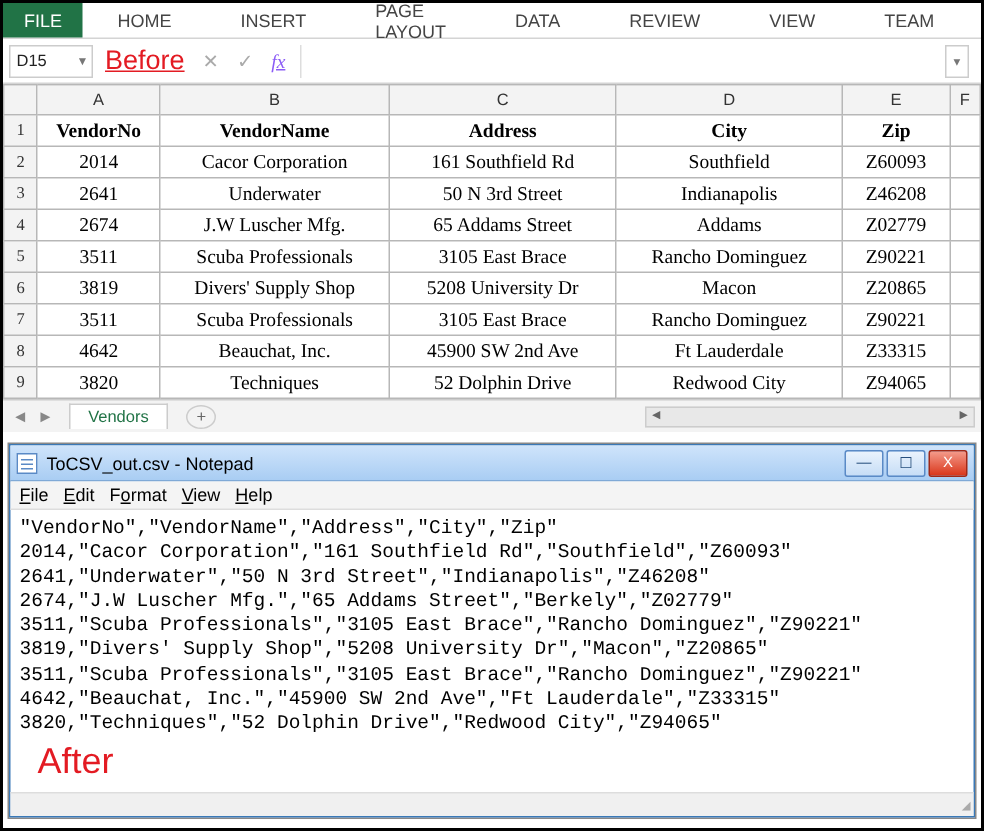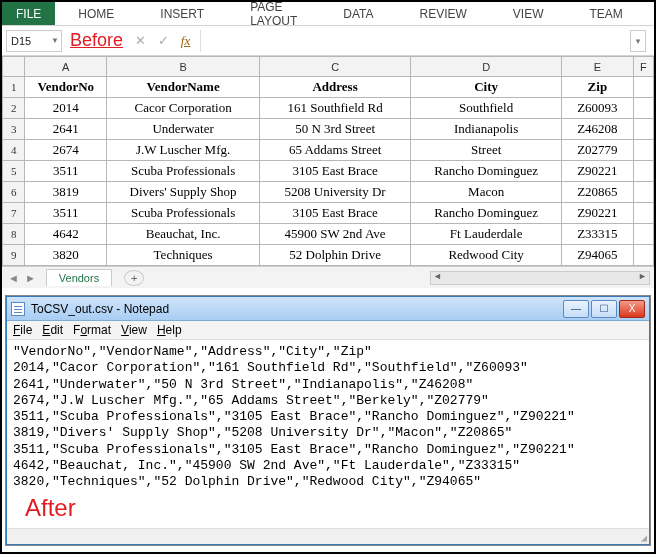--- a/index.html
+++ b/index.html
@@ -12,21 +12,21 @@
 .ribbon .spacer { flex: 1; }
 .ribbon .signin { color: #444; padding: 4px 8px; display: flex; align-items: flex-start; gap: 3px; }
 .chev { font-size: 8px; }
 
 
 .fx-row { display: flex; align-items: center; height: 30px; padding: 2px 4px 2px 0; border-bottom: 1px solid #d4d4d4; }
 .name-box { border: 1px solid #ccc; height: 22px; width: 56px; display: flex; align-items: center; padding: 0 4px; font-size: 11px; color: #222; background: #fff; position: relative; margin-left: 4px; }
 .name-box .dd { position: absolute; right: 2px; font-size: 8px; color: #777; }
 .before-label { color: #e31b23; font-size: 18px; font-weight: 400; margin: 0 6px 0 8px; text-decoration: underline; }
 .fx-icons { display: flex; align-items: center; gap: 12px; color: #aaa; font-size: 13px; padding: 0 6px; }
-.fx-icons .fx { font-style: italic; font-family: "Times New Roman", serif; color: #a16207; text-decoration: underline; }
+.fx-icons .fx { font-style: italic; font-family: "Times New Roman", serif; color: #8b5cf6; text-decoration: underline; }
 .fx-bar { flex: 1; border-left: 1px solid #ddd; height: 22px; margin-left: 4px; }
 .fx-expand { border: 1px solid #ccc; width: 16px; height: 22px; display:flex; align-items:center; justify-content:center; font-size:9px; color:#777; margin-right:4px;}
 
 
 .sheet-wrap { position: relative; }
 table.sheet { border-collapse: collapse; width: 100%; table-layout: fixed; }
 table.sheet th, table.sheet td { border: 1px solid #b7b7b7; font-size: 13px; text-align: center; padding: 2px 4px; height: 20px; overflow: hidden; white-space: nowrap; }
 table.sheet thead th { background: #f3f3f3; color: #333; font-weight: 400; font-size: 11px; }
 table.sheet .rowhead { background: #f3f3f3; width: 22px; font-size: 11px; color: #333; font-weight: 400; }
 table.sheet .corner { background: #f3f3f3; width: 22px; }
@@ -147,21 +147,21 @@
           <td>50 N 3rd Street</td>
           <td>Indianapolis</td>
           <td>Z46208</td>
           <td></td>
         </tr>
         <tr class="data-row">
           <td class="rowhead">4</td>
           <td>2674</td>
           <td>J.W Luscher Mfg.</td>
           <td>65 Addams Street</td>
-          <td>Street</td>
+          <td>Addams</td>
           <td>Z02779</td>
           <td></td>
         </tr>
         <tr class="data-row">
           <td class="rowhead">5</td>
           <td>3511</td>
           <td>Scuba Professionals</td>
           <td>3105 East Brace</td>
           <td>Rancho Dominguez</td>
           <td>Z90221</td>

